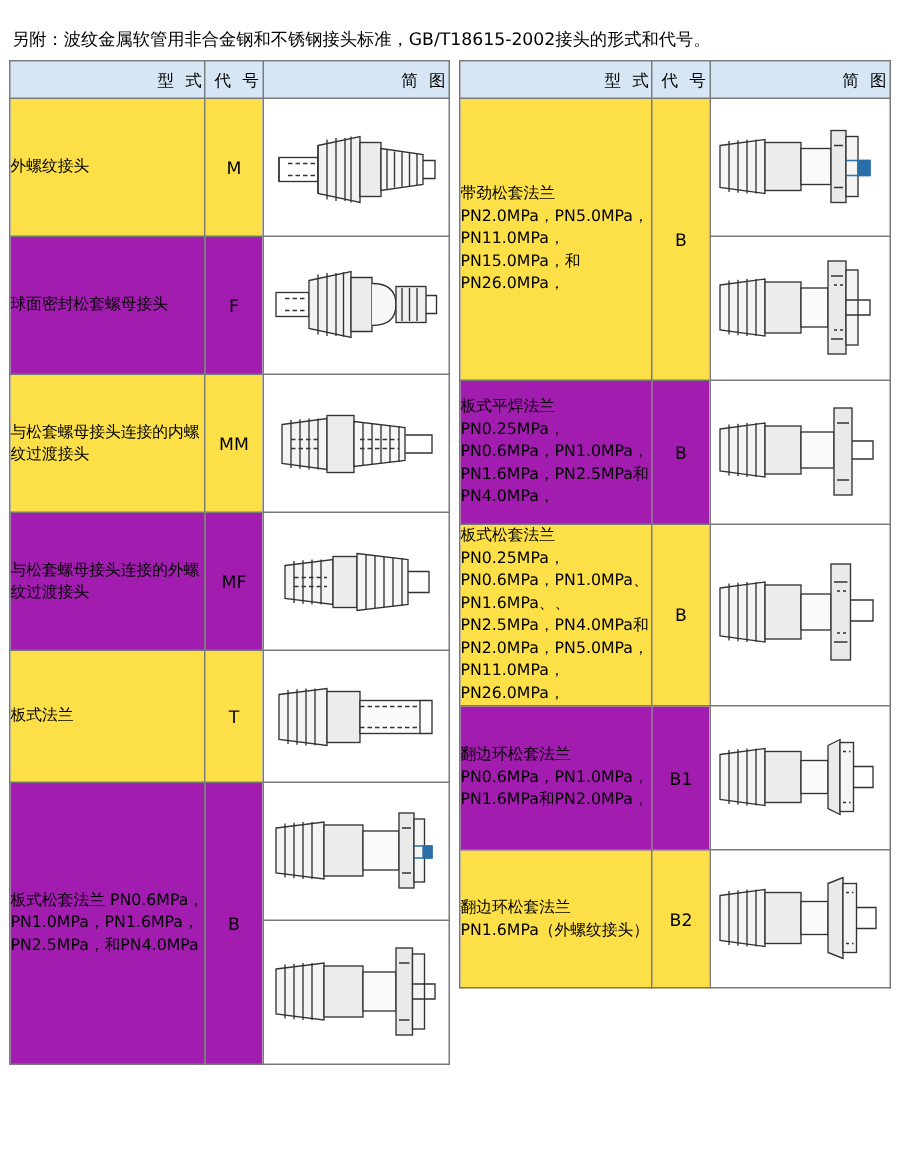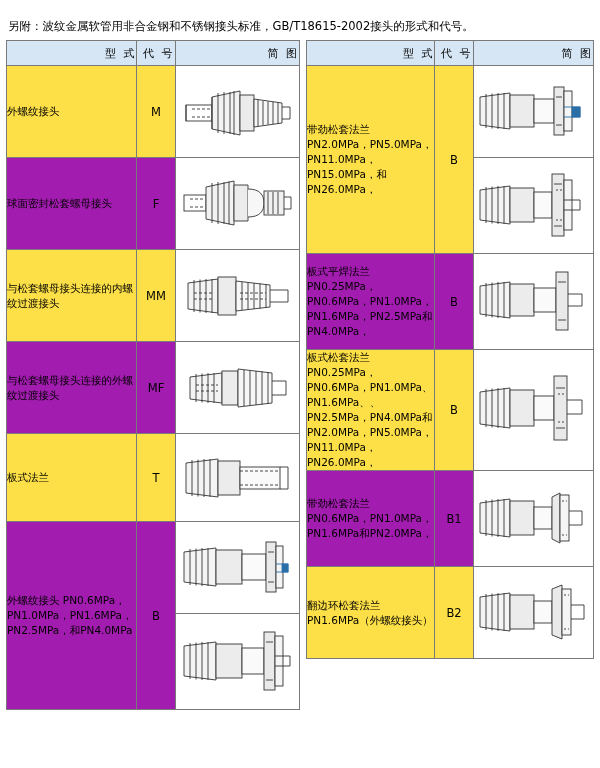--- a/index.html
+++ b/index.html
@@ -182,21 +182,21 @@
                     <rect x="40" y="24" width="22" height="34" fill="#ececec"></rect>
                     <rect x="62" y="30" width="40" height="22" fill="#fafafa"></rect>
                     <path d="M62,34 L102,34 M62,48 L102,48" stroke-dasharray="3 2"></path>
                     <path d="M102,30 L110,30 L110,52 L102,52"></path>
                   </g>
                 </svg>
               </td>
             </tr>
 
             <tr style="height:92px">
-              <td class="cell-text c-yellow mid" rowspan="2">外螺纹接头 PN0.6MPa，PN1.0MPa，PN1.6MPa，PN2.5MPa，和PN4.0MPa</td>
+              <td class="cell-text c-yellow mid" rowspan="2">板式松套法兰 PN0.6MPa，PN1.0MPa，PN1.6MPa，PN2.5MPa，和PN4.0MPa</td>
               <td class="code c-yellow" rowspan="2">B</td>
               <td class="fig">
                 <svg width="118" height="88" viewBox="0 0 118 88">
                   <g fill="none" stroke="#333" stroke-width="0.9">
                     <polygon points="6,28 38,24 38,62 6,58" fill="#f4f4f4"></polygon>
                     <path d="M12,25 L12,61 M18,24.5 L18,61.5 M24,24 L24,62 M30,24 L30,62"></path>
                     <rect x="38" y="26" width="26" height="34" fill="#ececec"></rect>
                     <rect x="64" y="30" width="24" height="26" fill="#fafafa"></rect>
                     <rect x="88" y="18" width="10" height="50" fill="#eaeaea"></rect>
                     <rect x="98" y="22" width="7" height="42" fill="#f5f5f5"></rect>
@@ -311,21 +311,21 @@
                     <rect x="78" y="18" width="13" height="64" fill="#eaeaea"></rect>
                     <path d="M80,30 L89,30 M80,70 L89,70"></path>
                     <path d="M91,42 L106,42 L106,56 L91,56"></path>
                     <path d="M82,36 L88,36 M82,64 L88,64" stroke-dasharray="2 2"></path>
                   </g>
                 </svg>
               </td>
             </tr>
 
             <tr style="height:96px">
-              <td class="cell-text c-yellow mid">带劲松套法兰 PN0.6MPa，PN1.0MPa，PN1.6MPa和PN2.0MPa，</td>
+              <td class="cell-text c-yellow mid">翻边环松套法兰 PN0.6MPa，PN1.0MPa，PN1.6MPa和PN2.0MPa，</td>
               <td class="code c-yellow">B1</td>
               <td class="fig">
                 <svg width="114" height="92" viewBox="0 0 114 92">
                   <g fill="none" stroke="#333" stroke-width="0.9">
                     <polygon points="4,30 34,26 34,64 4,60" fill="#f4f4f4"></polygon>
                     <path d="M10,27 L10,63 M16,26.5 L16,63.5 M22,26 L22,64 M28,26 L28,64"></path>
                     <rect x="34" y="28" width="24" height="34" fill="#ececec"></rect>
                     <rect x="58" y="34" width="18" height="22" fill="#fafafa"></rect>
                     <path d="M76,24 L84,20 L84,70 L76,66 Z" fill="#eaeaea"></path>
                     <rect x="84" y="22" width="9" height="46" fill="#f5f5f5"></rect>

